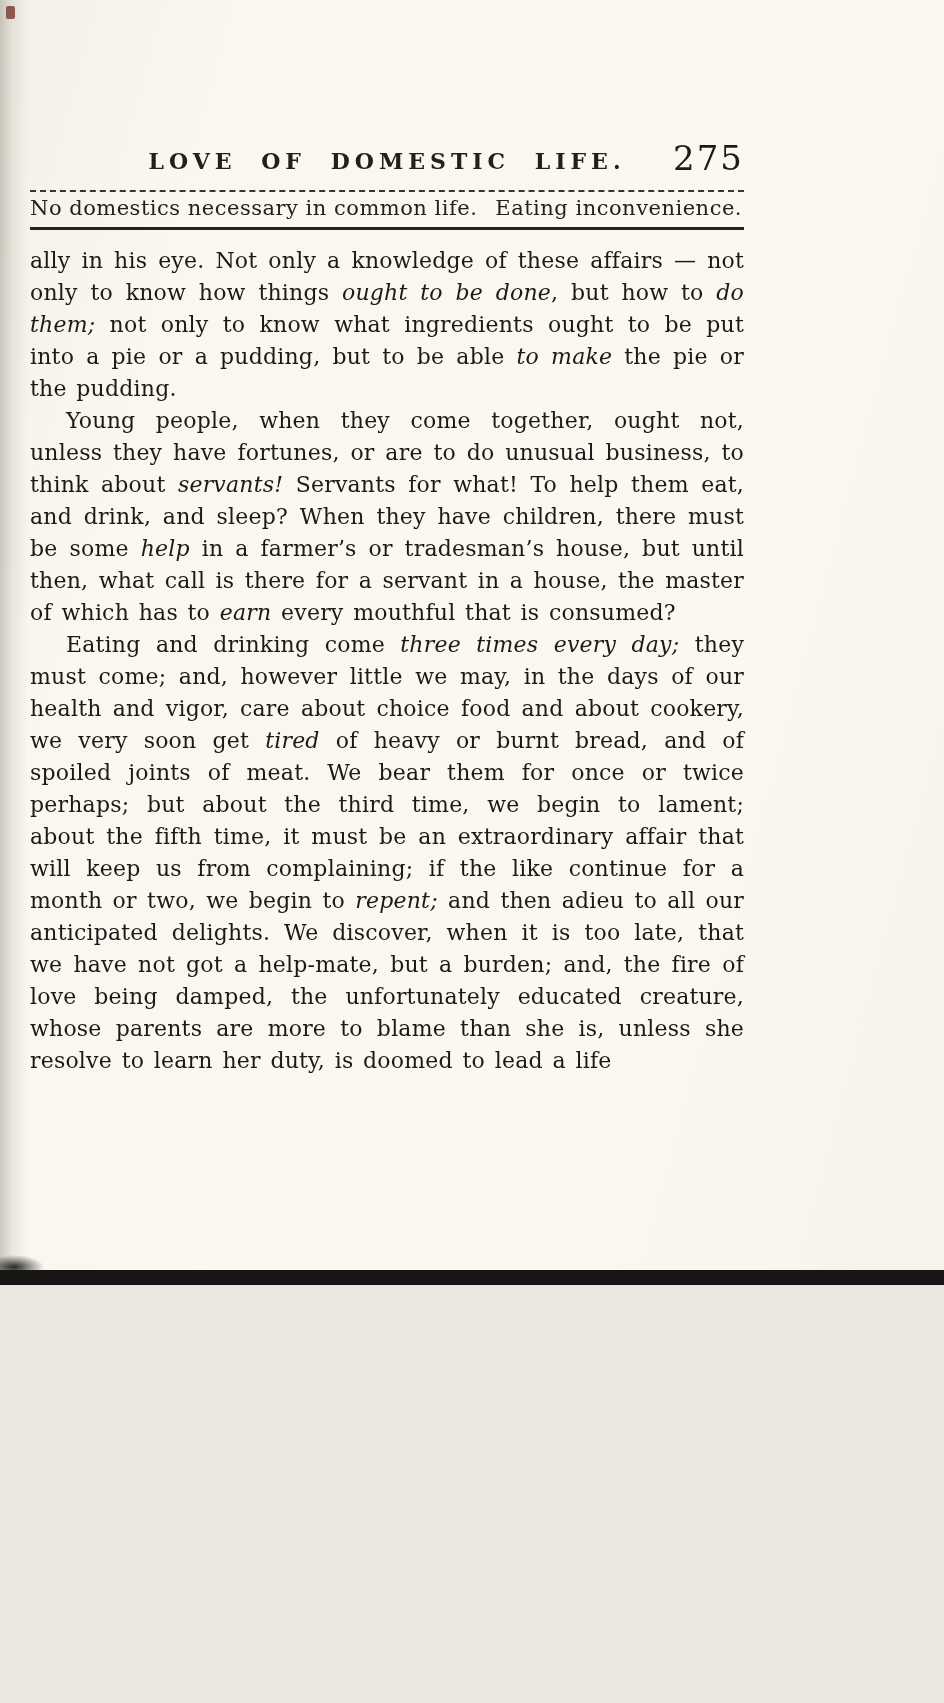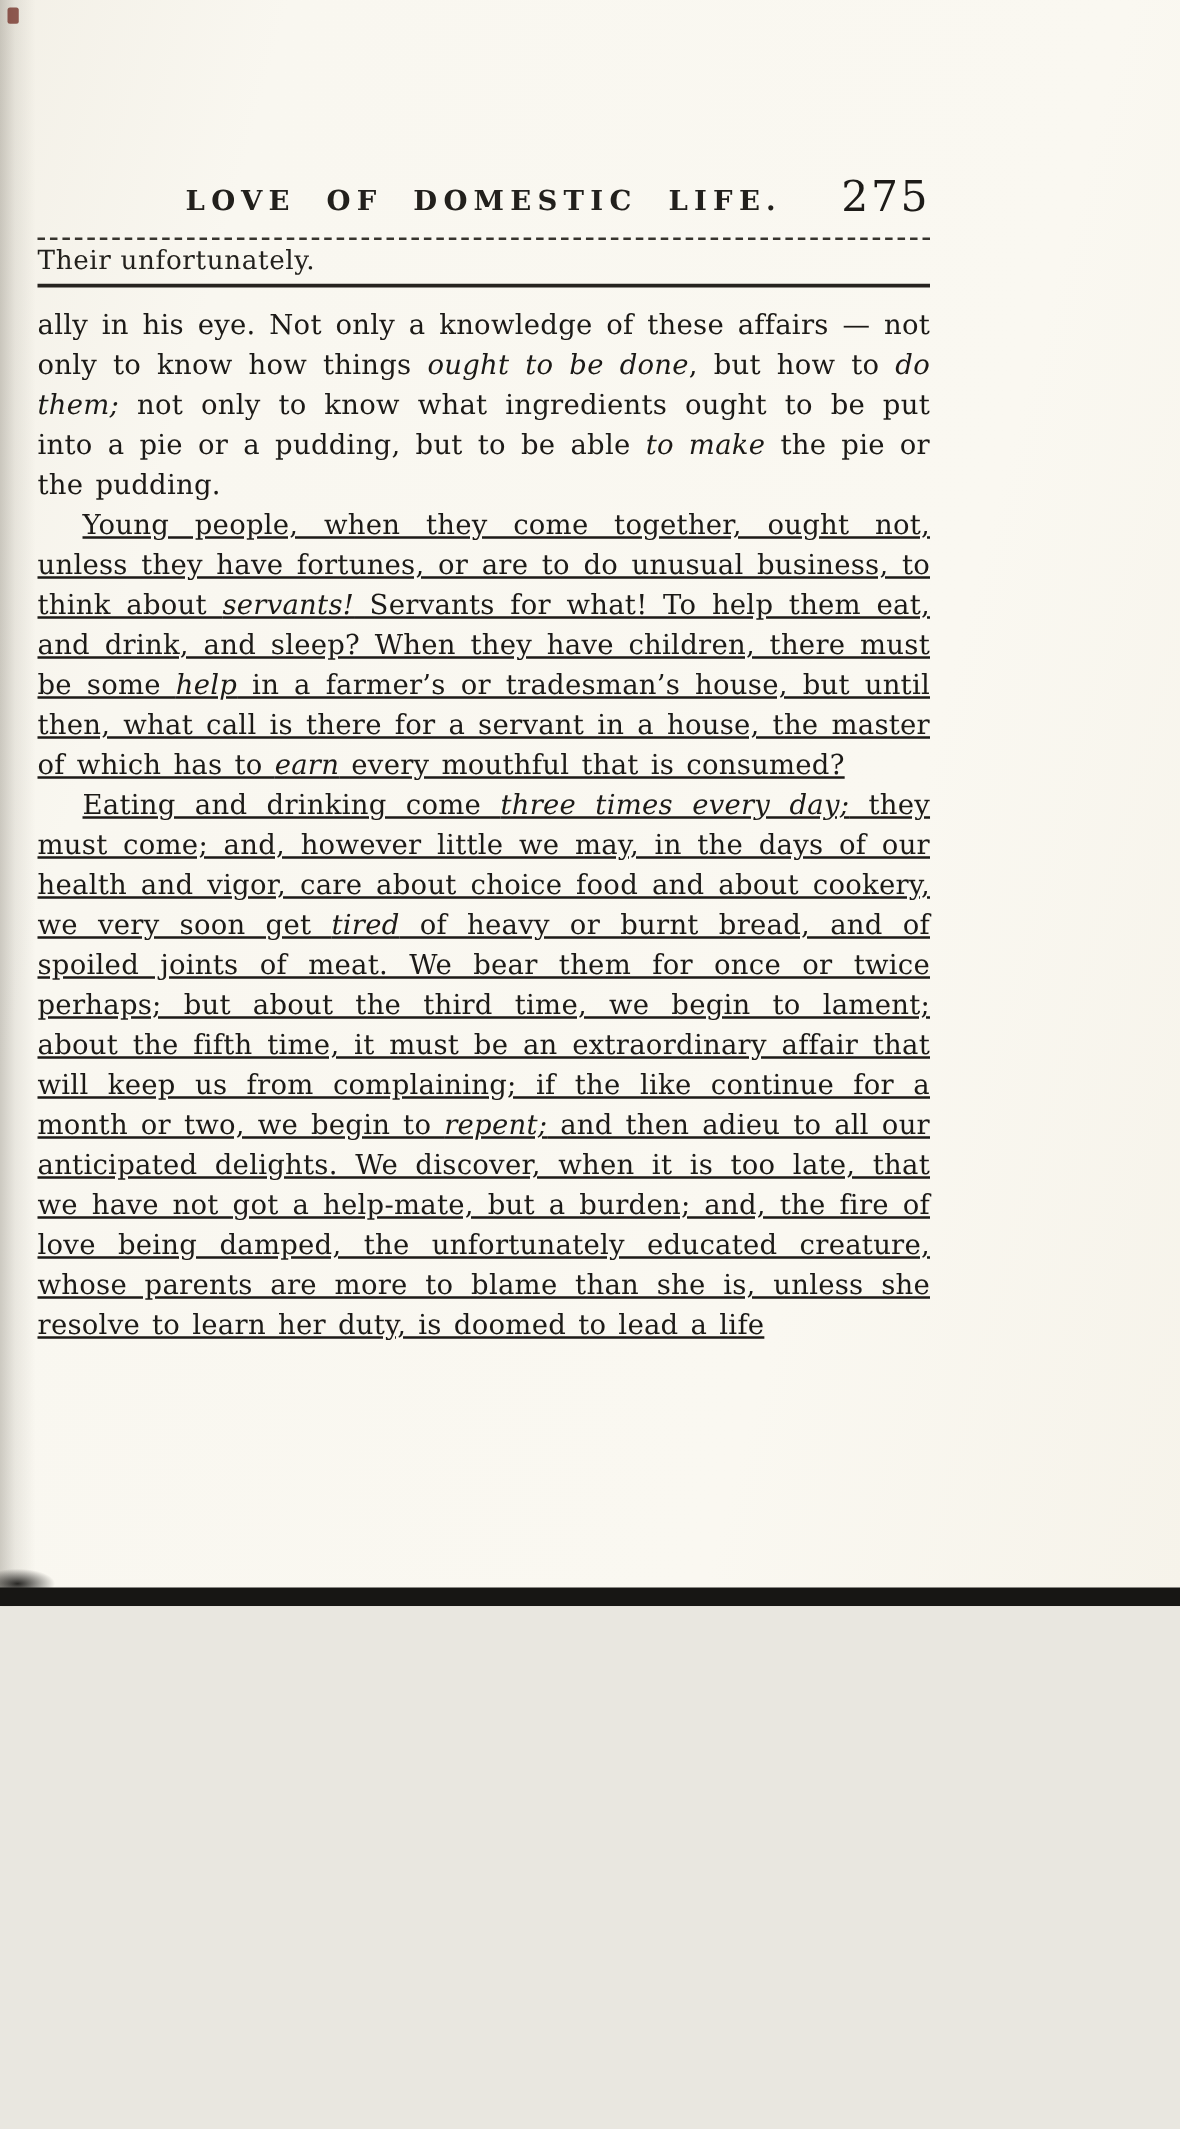--- a/index.html
+++ b/index.html
@@ -61,41 +61,42 @@
   }
   .rule-solid { border-top: 3px solid #26231f; }
   .body {
     margin-top: 15px;
     font-size: 22px; line-height: 32px;
     text-align: justify;
     word-spacing: 2.5px; letter-spacing: 0.2px;
     color: #1c1a17;
   }
   .para { margin: 0; }
-  .para.indent { text-indent: 36px; text-decoration: underline; }
+  .para.indent { text-indent: 36px; }
   .em { font-style: italic; }
 </style>
 </head>
 <body>
 
 <div class="page">
   <div class="edge-shadow"></div>
   <div class="edge-speckles"></div>
   <div class="corner-mark"></div>
 
   <div class="column">
     <div class="header-row">
       <span class="running-title">LOVE OF DOMESTIC LIFE.</span>
       <span class="page-number">275</span>
     </div>
 
     <div class="rule-dashed"></div>
 
     <div class="chapter-line">
-      <span>Their unfortunately.</span>
+      <span>No domestics necessary in common life.</span>
+      <span>Eating inconvenience.</span>
     </div>
 
     <div class="rule-solid"></div>
 
     <div class="body">
         <p class="para"><span>ally in his eye.  Not only a knowledge of these affairs — not only to know how things </span><span class="em">ought to be done</span><span>, but how to </span><span class="em">do them;</span><span> not only to know what ingredients ought to be put into a pie or a pudding, but to be able </span><span class="em">to make</span><span> the pie or the pudding.</span></p>
         <p class="para indent"><span>Young people, when they come together, ought not, unless they have fortunes, or are to do unusual business, to think about </span><span class="em">servants!</span><span>  Servants for what!  To help them eat, and drink, and sleep?  When they have children, there must be some </span><span class="em">help</span><span> in a farmer’s or tradesman’s house, but until then, what call is there for a servant in a house, the master of which has to </span><span class="em">earn</span><span> every mouthful that is consumed?</span></p>
         <p class="para indent"><span>Eating and drinking come </span><span class="em">three times every day;</span><span> they must come; and, however little we may, in the days of our health and vigor, care about choice food and about cookery, we very soon get </span><span class="em">tired</span><span> of heavy or burnt bread, and of spoiled joints of meat.  We bear them for once or twice perhaps; but about the third time, we begin to lament; about the fifth time, it must be an extraordinary affair that will keep us from complaining; if the like continue for a month or two, we begin to </span><span class="em">repent;</span><span> and then adieu to all our anticipated delights.  We discover, when it is too late, that we have not got a help-mate, but a burden; and, the fire of love being damped, the unfortunately educated creature, whose parents are more to blame than she is, unless she resolve to learn her duty, is doomed to lead a life</span></p>
       </div>
   </div>

